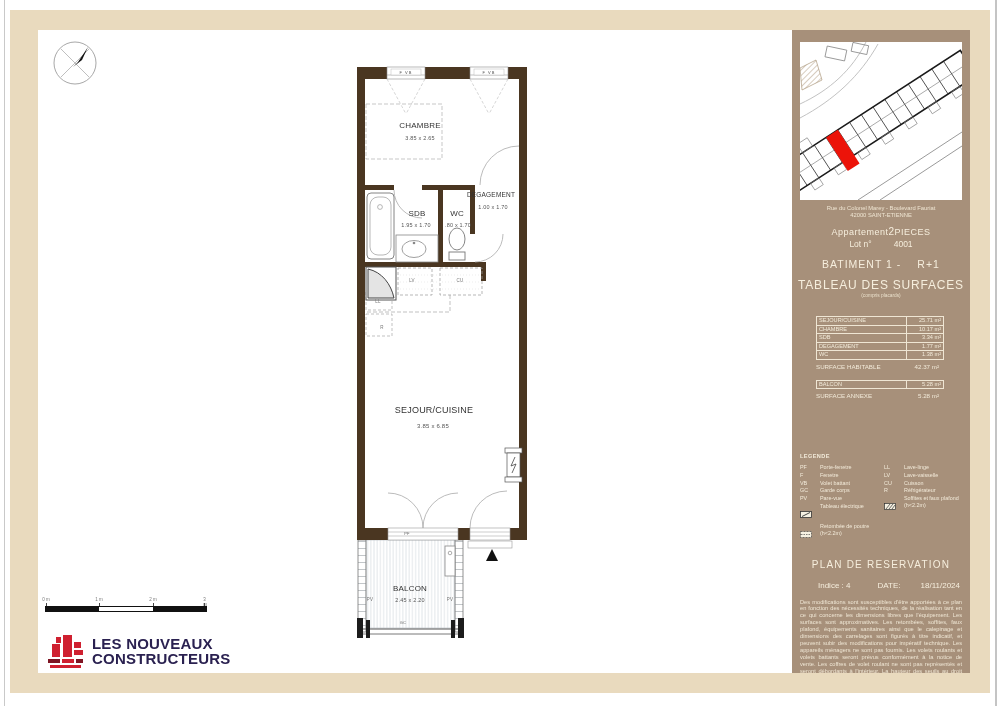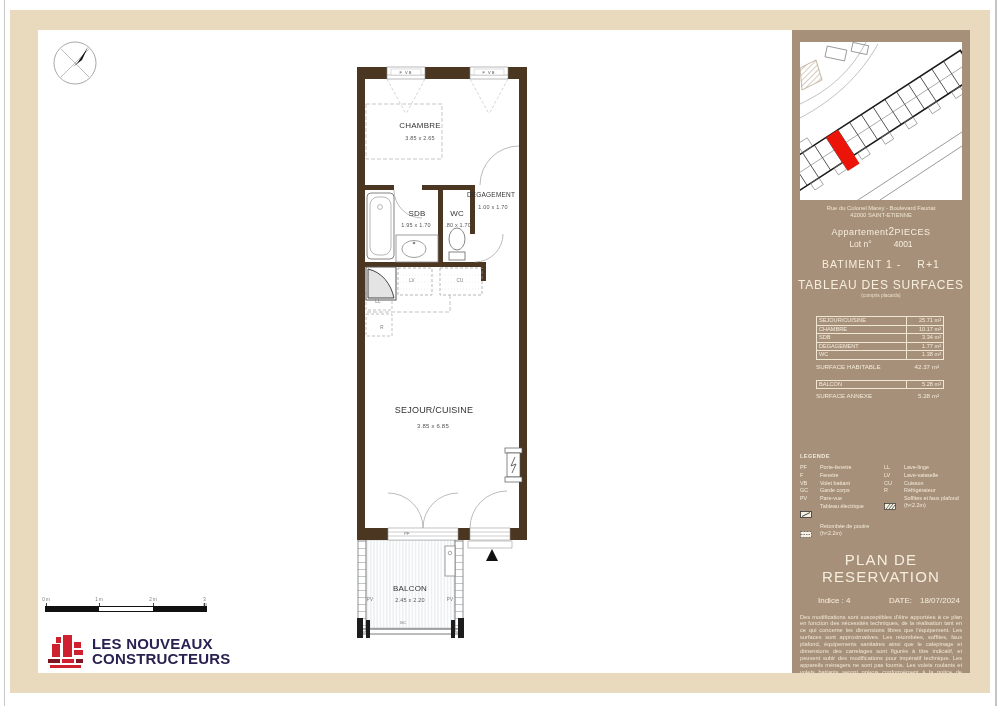--- a/index.html
+++ b/index.html
@@ -51,23 +51,23 @@
           font-size:6.2px;line-height:8px}
   .stotal .tv{padding-right:3px}
   .leg-title{margin:53px 0 0 8px;font-size:5.6px;font-weight:bold;letter-spacing:.4px}
   .leg-cols{margin:5px 0 0 8px;display:flex}
   .leg-col{width:84px}
   .leg-col.r{width:78px}
   .lrow{display:flex;align-items:flex-start;margin-bottom:.8px}
   .labbr{width:20px;font-size:5.4px;line-height:7px;flex:none}
   .llab{font-size:5.4px;line-height:7px}
   .lic{width:20px;flex:none;padding-top:1px}
-  .ptype{margin-top:8px;text-align:center;font-size:15px;letter-spacing:1.2px;color:#f6eedd}
+  .ptype{margin-top:16px;text-align:center;font-size:10px;letter-spacing:1.2px;color:#f6eedd}
   .idate{margin:11px 10px 0 26px;display:flex;justify-content:space-between;font-size:8px;color:#f6eedd}
-  .idate .dgrp{display:flex;gap:8px}
+  .idate .dgrp{display:flex;gap:20px}
   .disc{margin:9px 8px 0 8px;font-size:5.7px;line-height:6.9px;text-align:justify;color:#efe6d4}
 </style>
 </head>
 <body>
 
 <div class="edge-left"></div>
 <div class="edge-right"></div>
 <div class="frame"></div>
 
 <svg class="compass" width="46" height="46" viewBox="0 0 46 46">
@@ -380,19 +380,19 @@
             </div>
         </div>
       </div>
     </div>
 
     <div class="ptype">PLAN DE RESERVATION</div>
     <div class="idate">
       <span>Indice : 4</span>
       <span class="dgrp">
         <span>DATE:</span>
-        <span>18/07/2024</span>
+        <span>18/11/2024</span>
       </span>
     </div>
 
     <div class="disc">Des modifications sont susceptibles d'être apportées à ce plan en fonction des nécessités techniques, de la réalisation tant en ce qui concerne les dimensions libres que l'équipement. Les surfaces sont approximatives. Les retombées, soffites, faux plafond, équipements sanitaires ainsi que le calepinage et dimensions des carrelages sont figurés à titre indicatif, et peuvent subir des modifications pour impératif technique. Les appareils ménagers ne sont pas fournis. Les volets roulants et volets battants seront prévus conformément à la notice de vente. Les coffres de volet roulant ne sont pas représentés et seront débordants à l'intérieur. La hauteur des seuils au droit des porte-fenêtres sur balcons ou terrasses pourra varier de 5 à 35 cm à partir du sol intérieur. La hauteur entre le jardin et la terrasse pourra varier entre 0 et 60 cm. Les jardins ne seront pas nécessairement plats et pourront comporter des talus et des pentes.</div>
   </div>
 </div>
 
 </body></html>

